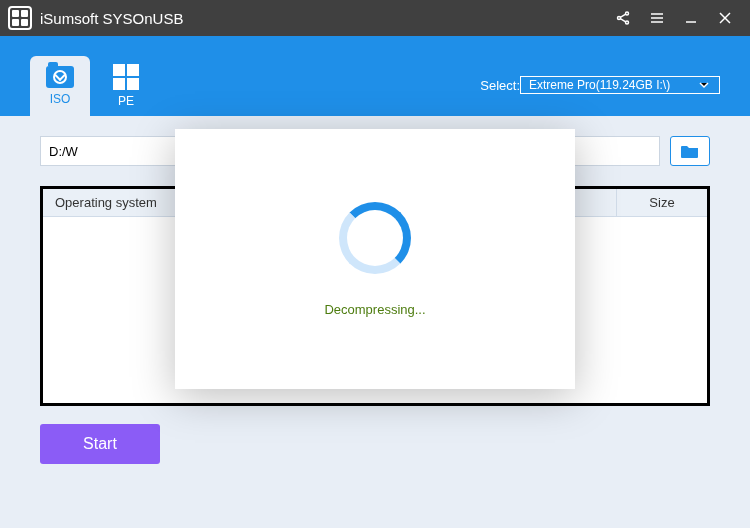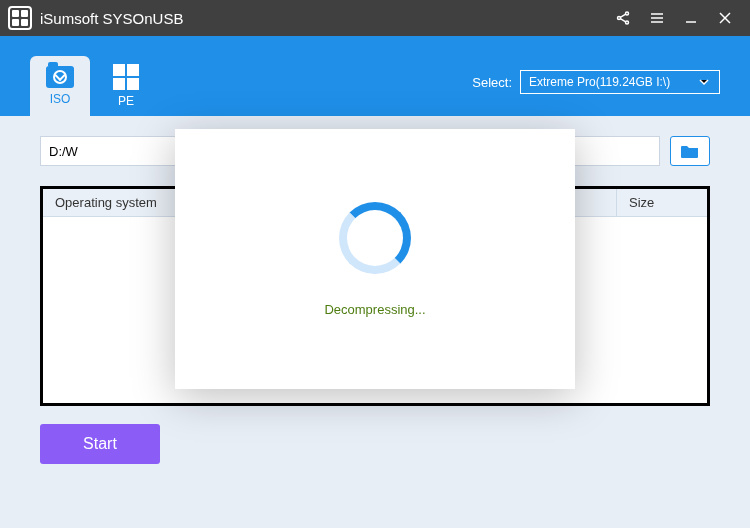--- a/index.html
+++ b/index.html
@@ -95,27 +95,26 @@
   position: absolute;
   left: 50%; top: 50%;
   width: 6px; height: 6px;
   border-right: 2px solid #fff;
   border-bottom: 2px solid #fff;
   transform: translate(-50%, -70%) rotate(45deg);
 }
 .tabbar .spacer { flex: 1; }
 .select-wrap {
   display: flex; align-items: center;
-  gap: 8px;
   margin-bottom: 22px;
   color: #fff;
   font-size: 13px;
 }
 .select-box {
-  width: 200px; height: 24px;
+  width: 200px; height: 18px;
   border: 1px solid #fff;
   background: #1f8fe8;
   color: #fff;
   display: flex; align-items: center;
   padding: 0 8px;
   font-size: 12px;
   cursor: pointer;
 }
 .select-box .sp { flex: 1; }
 .select-box svg { stroke: #fff; }
@@ -155,21 +154,21 @@
   display: flex;
   background: #eaf0f7;
   border-bottom: 1px solid #d0dbe8;
   font-size: 13px;
   color: #333;
 }
 .table-header .th {
   padding: 6px 12px;
   border-right: 1px solid #d0dbe8;
 }
-.table-header .th:last-child { border-right: none; }
+.table-header .th:last-child { border-right: none; text-align: center; }
 .th-os { flex: 1; }
 .th-size { width: 90px; }
 
 .start-btn {
   margin-top: 18px;
   width: 120px; height: 40px;
   background: #8b5cf6;
   color: #fff;
   border: none;
   font-size: 16px;

